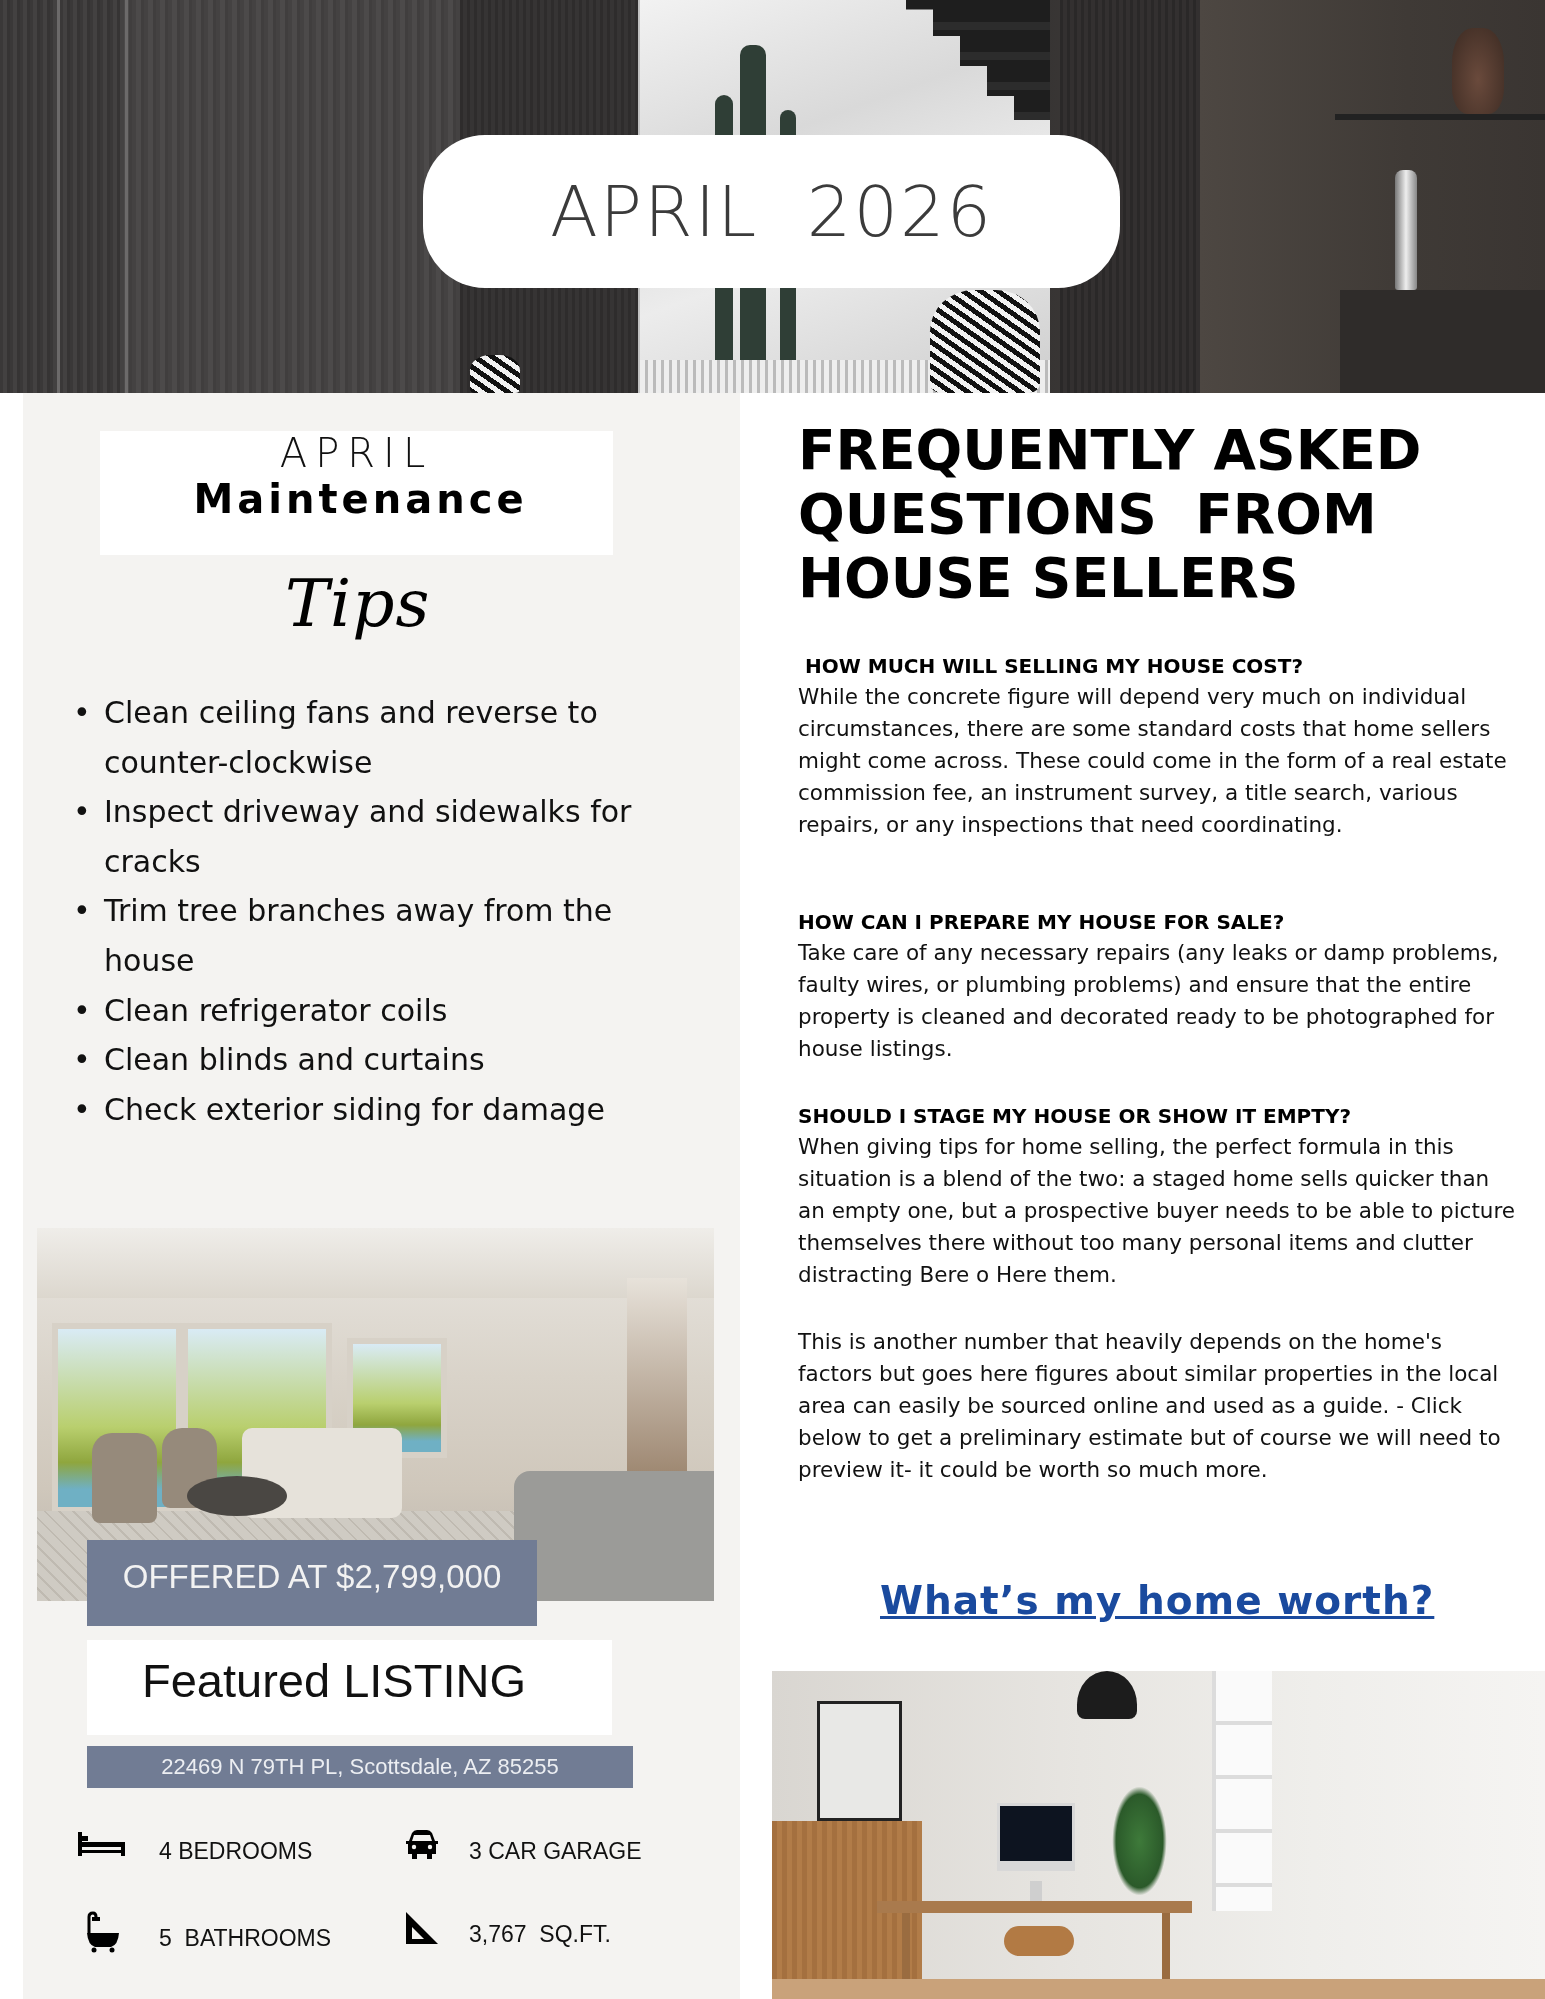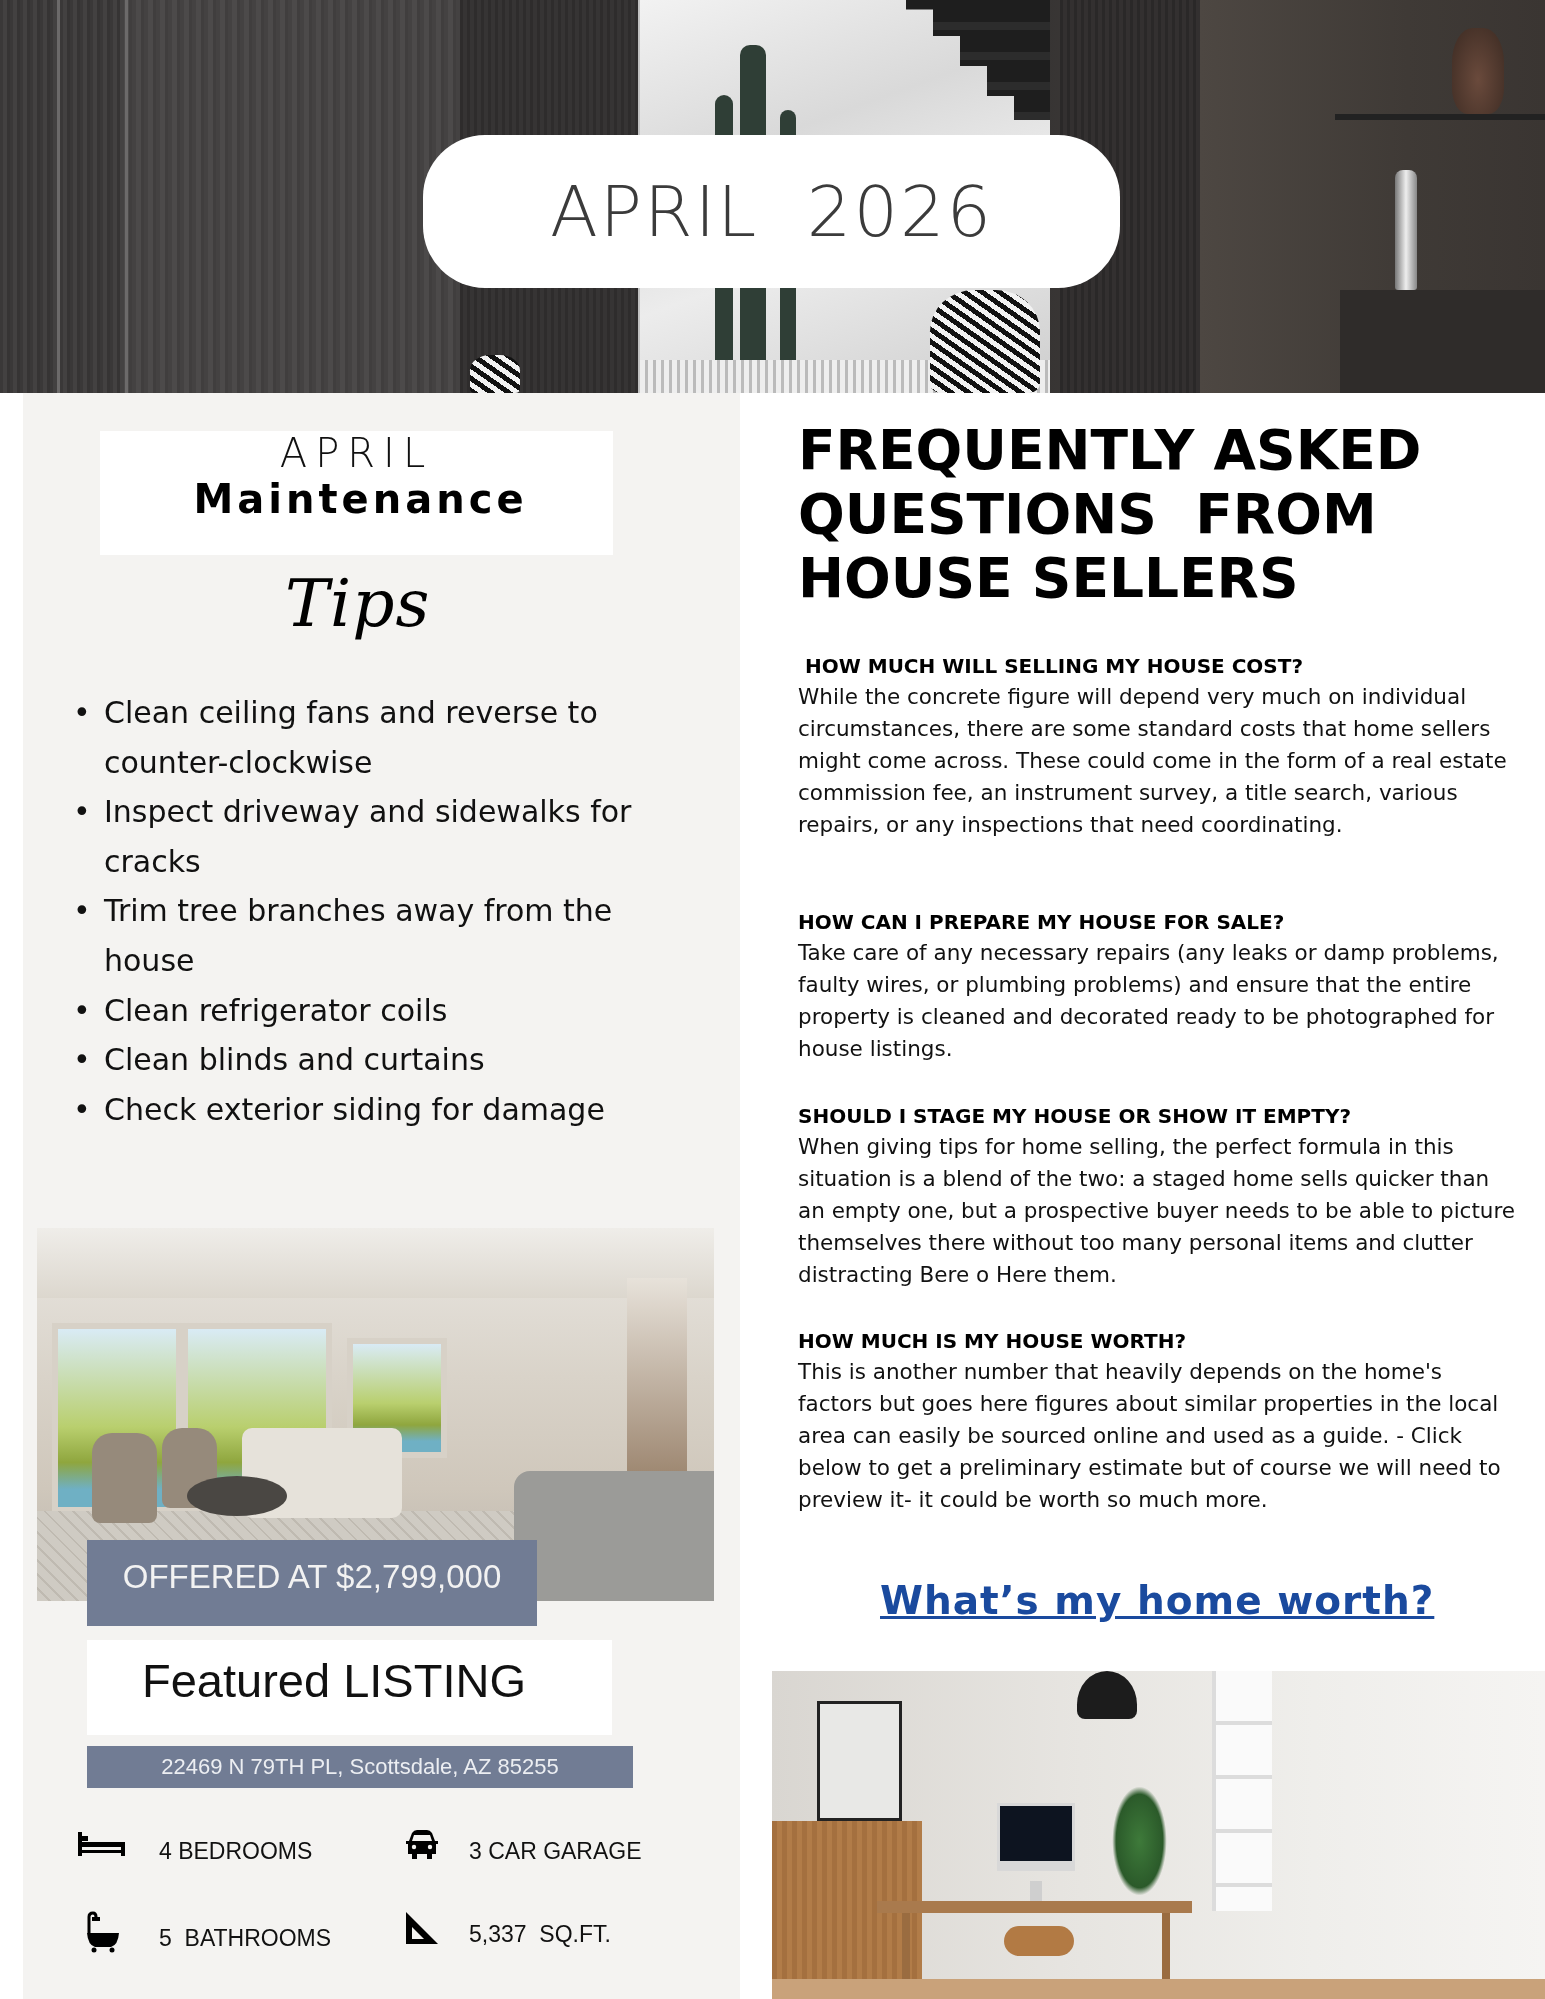--- a/index.html
+++ b/index.html
@@ -195,41 +195,40 @@
   </span>
   <span class="txt" style="margin-left:32px">5  BATHROOMS</span>
 </div>
 <div class="feature" style="left:397px;top:1908px">
   <span class="ic">
     <svg width="34" height="34" viewBox="0 0 34 34">
         <path d="M1 1 L33 33 H1 Z" fill="#000"></path>
         <path d="M7 16 L19 28 H7 Z" fill="#f4f3f1"></path>
       </svg>
   </span>
-  <span class="txt" style="margin-left:22px">5,337  SQ.FT.</span>
+  <span class="txt" style="margin-left:22px">3,767  SQ.FT.</span>
 </div>
 
 <div class="faq-title">FREQUENTLY ASKED
 QUESTIONS  FROM
 HOUSE SELLERS</div>
 
 <div class="faq" style="top:651px">
   <div class="q"> HOW MUCH WILL SELLING MY HOUSE COST?</div>
   <div class="a">While the concrete figure will depend very much on individual circumstances, there are some standard costs that home sellers might come across. These could come in the form of a real estate commission fee, an instrument survey, a title search, various repairs, or any inspections that need coordinating.</div>
 </div>
 <div class="faq" style="top:907px">
   <div class="q">HOW CAN I PREPARE MY HOUSE FOR SALE?</div>
   <div class="a">Take care of any necessary repairs (any leaks or damp problems, faulty wires, or plumbing problems) and ensure that the entire property is cleaned and decorated ready to be photographed for house listings.</div>
 </div>
 <div class="faq" style="top:1101px">
   <div class="q">SHOULD I STAGE MY HOUSE OR SHOW IT EMPTY?</div>
   <div class="a">When giving tips for home selling, the perfect formula in this situation is a blend of the two: a staged home sells quicker than an empty one, but a prospective buyer needs to be able to picture themselves there without too many personal items and clutter distracting Bere o Here them.</div>
 </div>
 <div class="faq" style="top:1326px">
-  <div class="q">HOW MUCH IS MY HOUSE WORTH?</div>
   <div class="a">This is another number that heavily depends on the home's factors but goes here figures about similar properties in the local area can easily be sourced online and used as a guide. - Click below to get a preliminary estimate but of course we will need to preview it- it could be worth so much more.</div>
 </div>
 
 <a class="worth-link">What’s my home worth?</a>
 
 <div class="office-photo">
   <div class="frame"></div>
   <div class="cabinet"></div>
   <div class="lamp"></div>
   <div class="window"></div>

